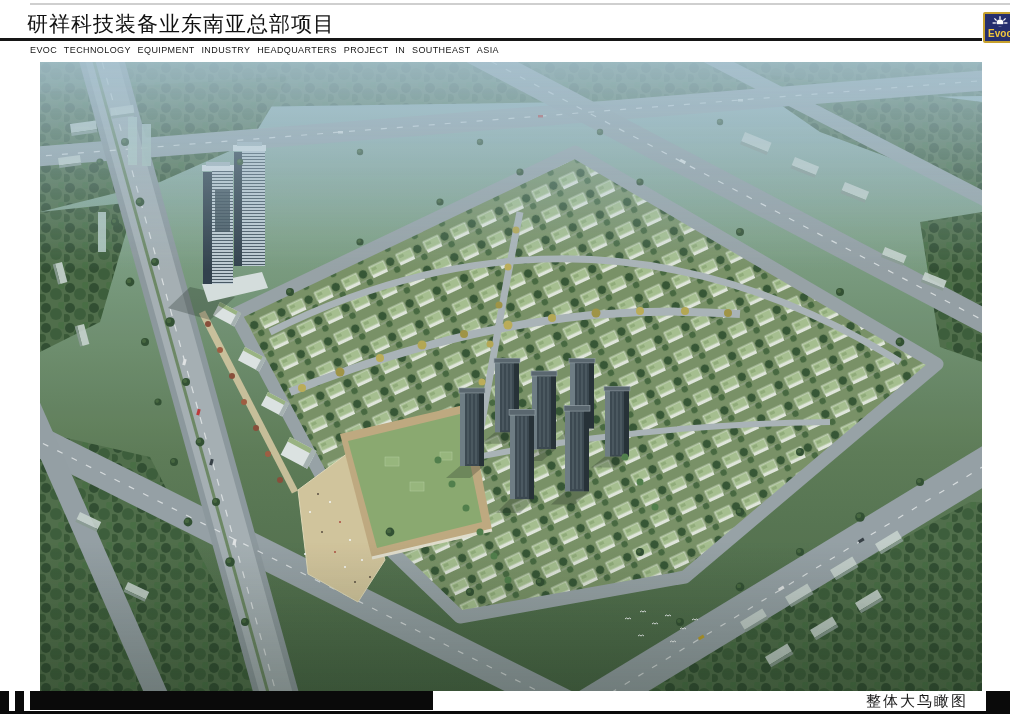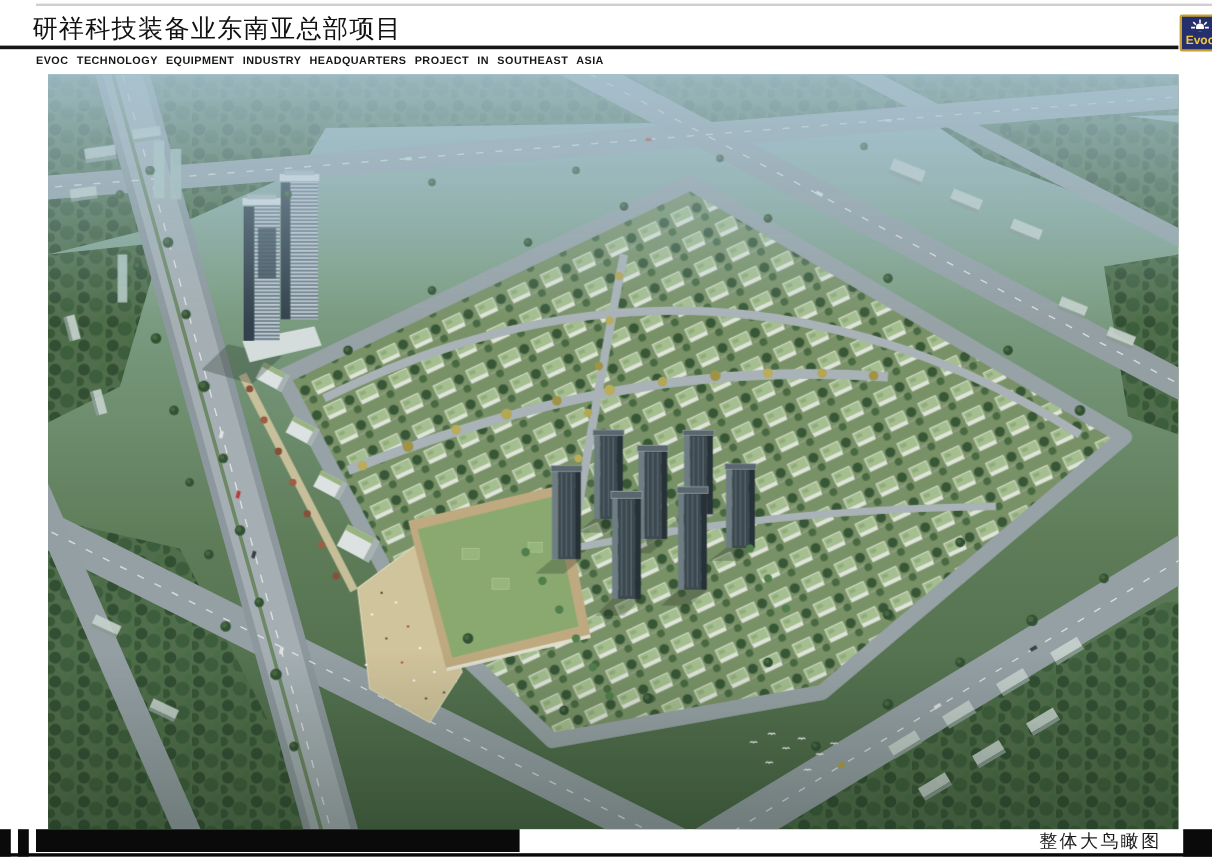--- a/index.html
+++ b/index.html
@@ -10,21 +10,21 @@
   }
   
   .top-hairline{position:absolute;left:30px;top:3px;width:980px;height:2px;background:#cfcfcf;}
   .title-cn{
     position:absolute;left:27px;top:10px;
     font-size:21px;font-weight:normal;color:#111;letter-spacing:1px;white-space:nowrap;
   }
   .title-rule{position:absolute;left:0;top:38px;width:982px;height:3px;background:#161616;}
   .subtitle-en{
     position:absolute;left:30px;top:45px;
-    font-size:9px;font-weight:bold;color:#161616;letter-spacing:.4px;word-spacing:4px;white-space:nowrap;
+    font-size:9px;font-weight:normal;color:#161616;letter-spacing:.4px;word-spacing:4px;white-space:nowrap;
   }
   .evoc-logo{
     position:absolute;left:983px;top:12px;width:40px;height:31px;
     background:#262f6e;border:2px solid #c7a12e;border-radius:2px;box-sizing:border-box;
     overflow:hidden;
   }
   
   .rendering{position:absolute;left:40px;top:62px;width:942px;height:629px;background:#7a9162;}
   .rendering svg{display:block;width:942px;height:629px;}
   

